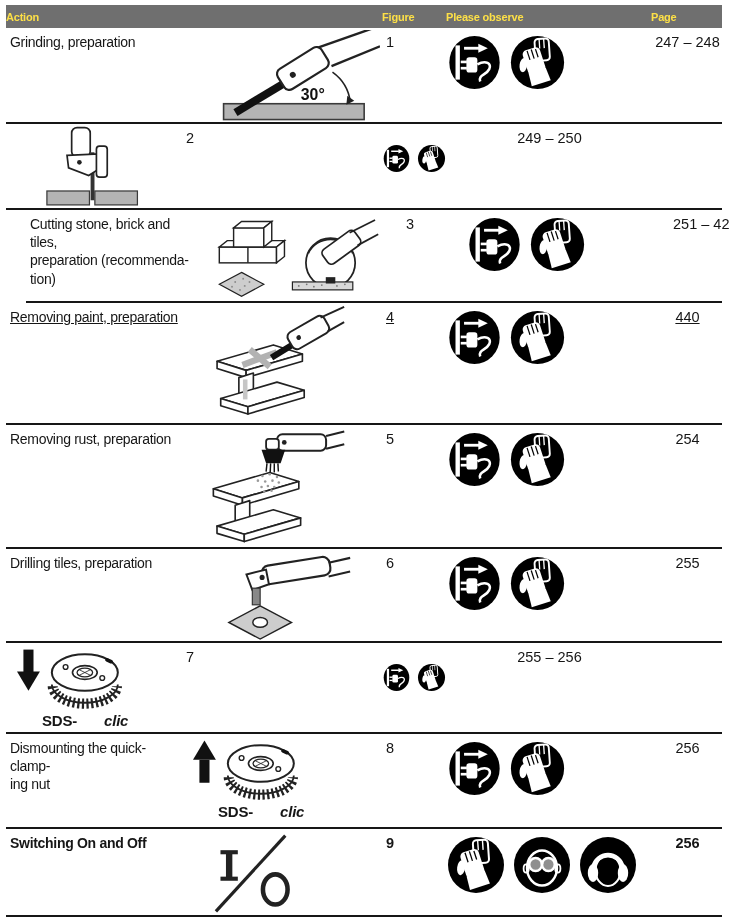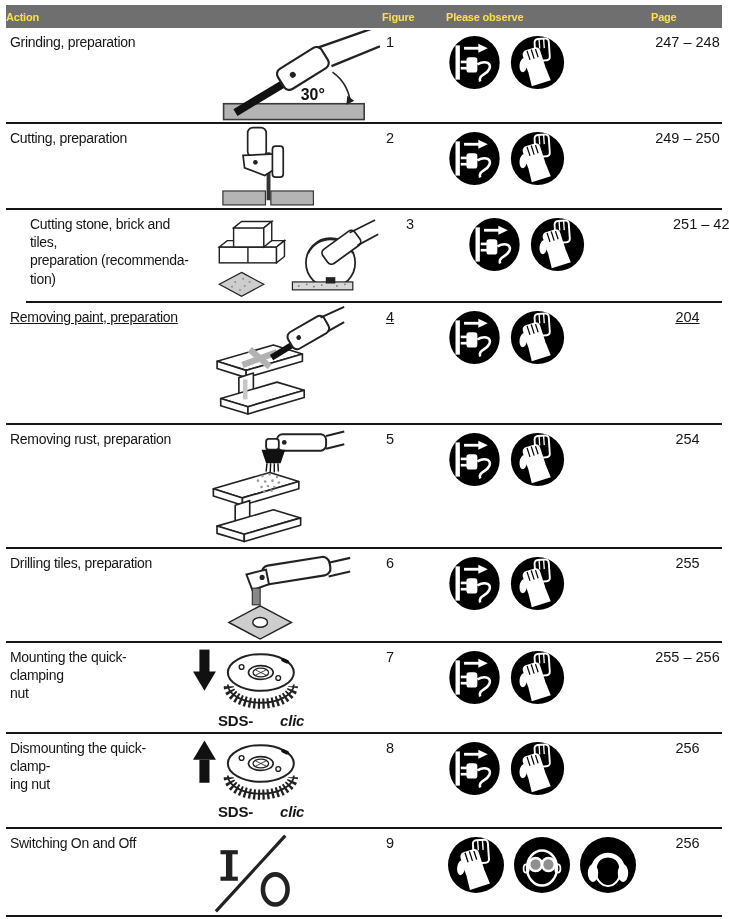--- a/index.html
+++ b/index.html
@@ -25,21 +25,21 @@
   .cell-figure { font-size:14.5px; padding:6px 0 0 4px; }
   .cell-observe { display:flex; gap:6px; padding-top:6px; }
   .cell-page { font-size:14.5px; padding:6px 0 0 2px; white-space:nowrap;text-align:center; }
 
   .obs { width:57px; height:57px; display:block; }
   .obs9 { width:60px; height:60px; display:block; }
 
   
   .r1 { min-height:95px; } .r2 { min-height:84px; } .r3 { min-height:91px;margin-left:20px; }
   .r4 { min-height:121px;text-decoration:underline; } .r5 { min-height:124px; } .r6 { min-height:94px; }
-  .r7 { min-height:91px; } .r8 { min-height:95px; } .r9 { min-height:88px; }
+  .r7 { min-height:91px; } .r8 { min-height:95px; } .r9 { min-height:88px;font-weight:bold; }
 
   .sds-label { font-size:15px; font-weight:bold; margin-top:1px; margin-left:36px;
     letter-spacing:-0.2px; }
   .sds-label .script { font-style:italic; font-weight:bold;margin-left:27px; }
   .hidden-defs { position:absolute; width:0; height:0; overflow:hidden; }
 </style>
 </head>
 <body>
 
 <svg class="hidden-defs" aria-hidden="true">
@@ -126,21 +126,20 @@
             <use href="#i-unplug"></use>
           </svg>
         <svg class="obs">
             <use href="#i-gloves"></use>
           </svg>
       </div>
       <div class="cell-page">247 – 248</div>
     </div>
 
     <div class="grid-row trow r2">
-      <div class="cell-action">Cutting, preparation</div>
       <div class="cell-illus">
         <svg width="170" height="82" viewBox="0 0 170 106">
           <rect x="28" y="84" width="55" height="18" fill="#b4b4b4" stroke="#3a3a3a" stroke-width="1.6"></rect>
           <rect x="90" y="84" width="55" height="18" fill="#b4b4b4" stroke="#3a3a3a" stroke-width="1.6"></rect>
           <rect x="84.5" y="34" width="5" height="62" fill="#333"></rect>
           <rect x="60" y="2" width="24" height="38" rx="7" fill="#fff" stroke="#222" stroke-width="2.2"></rect>
           <path d="M54,38 L96,36 L101,52 L82,64 L56,54 Z" fill="#fff" stroke="#222" stroke-width="2.2"></path>
           <rect x="92" y="26" width="14" height="40" rx="4" fill="#fff" stroke="#222" stroke-width="2.2"></rect>
           <circle cx="70" cy="47" r="3" fill="#222"></circle>
         </svg>
@@ -239,21 +238,21 @@
       </div>
       <div class="cell-figure">4</div>
       <div class="cell-observe">
         <svg class="obs">
             <use href="#i-unplug"></use>
           </svg>
         <svg class="obs">
             <use href="#i-gloves"></use>
           </svg>
       </div>
-      <div class="cell-page">204</div>
+      <div class="cell-page">440</div>
     </div>
 
     <div class="grid-row trow r5">
       <div class="cell-action">Removing rust, preparation</div>
       <div class="cell-illus">
         <svg width="170" height="120" viewBox="0 0 170 132">
           <g transform="translate(-4,6)" fill="#fff" stroke="#222" stroke-width="1.8" stroke-linejoin="round">
             <polygon points="30,62 92,44 124,54 62,72"></polygon>
             <polygon points="30,62 30,70 62,80 62,72"></polygon>
             <polygon points="62,72 124,54 124,62 62,80"></polygon>
@@ -324,22 +323,20 @@
             <use href="#i-unplug"></use>
           </svg>
         <svg class="obs">
             <use href="#i-gloves"></use>
           </svg>
       </div>
       <div class="cell-page">255</div>
     </div>
 
     <div class="grid-row trow r7">
-      <div class="cell-action">Mounting the quick-clamping
-nut</div>
       <div class="cell-illus">
         <svg width="132" height="66" viewBox="0 0 132 72">
           <rect x="13" y="5" width="11" height="25" fill="#111"></rect>
           <polygon points="6,29 31,29 18.5,50" fill="#111"></polygon>
           <g transform="translate(80,30)">
             <g transform="translate(0,13)">
               <path d="M-36,0 A36,20 0 0 0 36,0" fill="#fff" stroke="#222" stroke-width="2"></path>
               <path d="M-35,2 A35,19 0 0 0 35,2" fill="none" stroke="#222" stroke-width="11" stroke-dasharray="2.4,2.6"></path>
             </g>
             <ellipse cx="0" cy="0" rx="36" ry="20" fill="#fff" stroke="#222" stroke-width="2.2"></ellipse>

